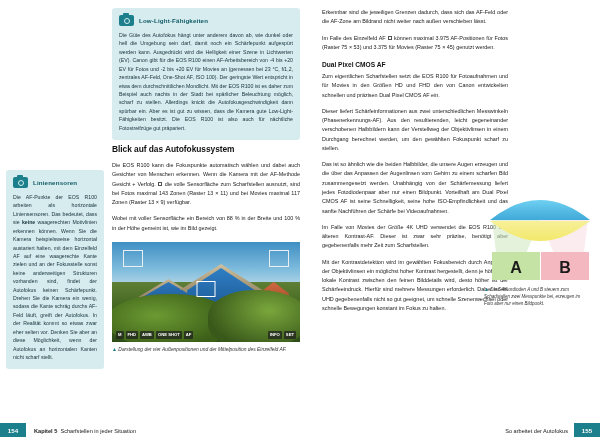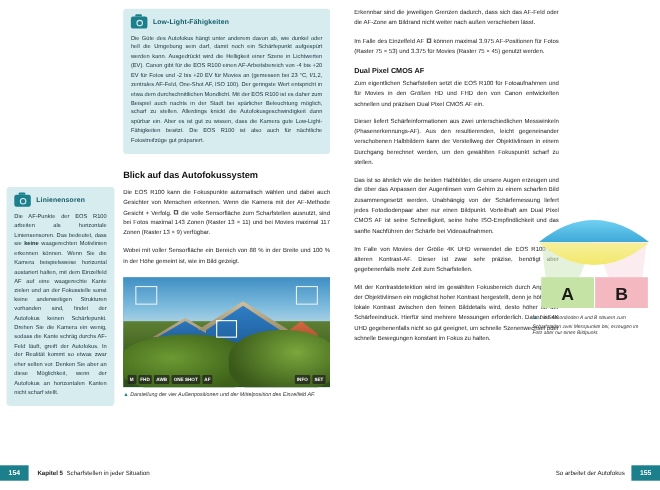--- a/index.html
+++ b/index.html
@@ -206,21 +206,21 @@
   <div class="col-mid">
 
     <div class="tipbox wide">
       <div class="tip-head">
         <span class="cam-icon"></span>
         <span class="tip-title">Low-Light-Fähigkeiten</span>
       </div>
       <div class="tip-body">Die Güte des Autofokus hängt unter anderem davon ab, wie dunkel oder hell die Umgebung sein darf, damit noch ein Schärfepunkt aufgespürt werden kann. Ausgedrückt wird die Helligkeit einer Szene in Lichtwerten (EV). Canon gibt für die EOS R100 einen AF-Arbeitsbereich von -4 bis +20 EV für Fotos und -2 bis +20 EV für Movies an (gemessen bei 23 °C, f/1,2, zentrales AF-Feld, One-Shot AF, ISO 100). Der geringste Wert entspricht in etwa dem durchschnittlichen Mondlicht. Mit der EOS R100 ist es daher zum Beispiel auch nachts in der Stadt bei spärlicher Beleuchtung möglich, scharf zu stellen. Allerdings knickt die Autofokusgeschwindigkeit dann spürbar ein. Aber es ist gut zu wissen, dass die Kamera gute Low-Light-Fähigkeiten besitzt. Die EOS R100 ist also auch für nächtliche Fotostreifzüge gut präpariert.</div>
     </div>
 
-    <h2 class="h2" style="margin-top:14px;">Blick auf das Autofokussystem</h2>
+    <h2 class="h2" style="margin-top:4px;">Blick auf das Autofokussystem</h2>
 
     <p class="body"><span>Die EOS R100 kann die Fokuspunkte automatisch wählen und dabei auch Gesichter von Menschen erkennen. Wenn die Kamera mit der AF-Methode Gesicht + Verfolg.</span> <span class="sq"></span> <span>die volle Sensorfläche zum Scharfstellen ausnutzt, sind bei Fotos maximal 143 Zonen (Raster 13 × 11) und bei Movies maximal 117 Zonen (Raster 13 × 9) verfügbar.</span></p>
 
     <p class="body">Wobei mit voller Sensorfläche ein Bereich von 88 % in der Breite und 100 % in der Höhe gemeint ist, wie im Bild gezeigt.</p>
 
     <div class="photo-wrap">
       <div class="photo">
         <div class="sky"></div>
         <div class="ground"></div>
         <div class="roof-side"></div>

